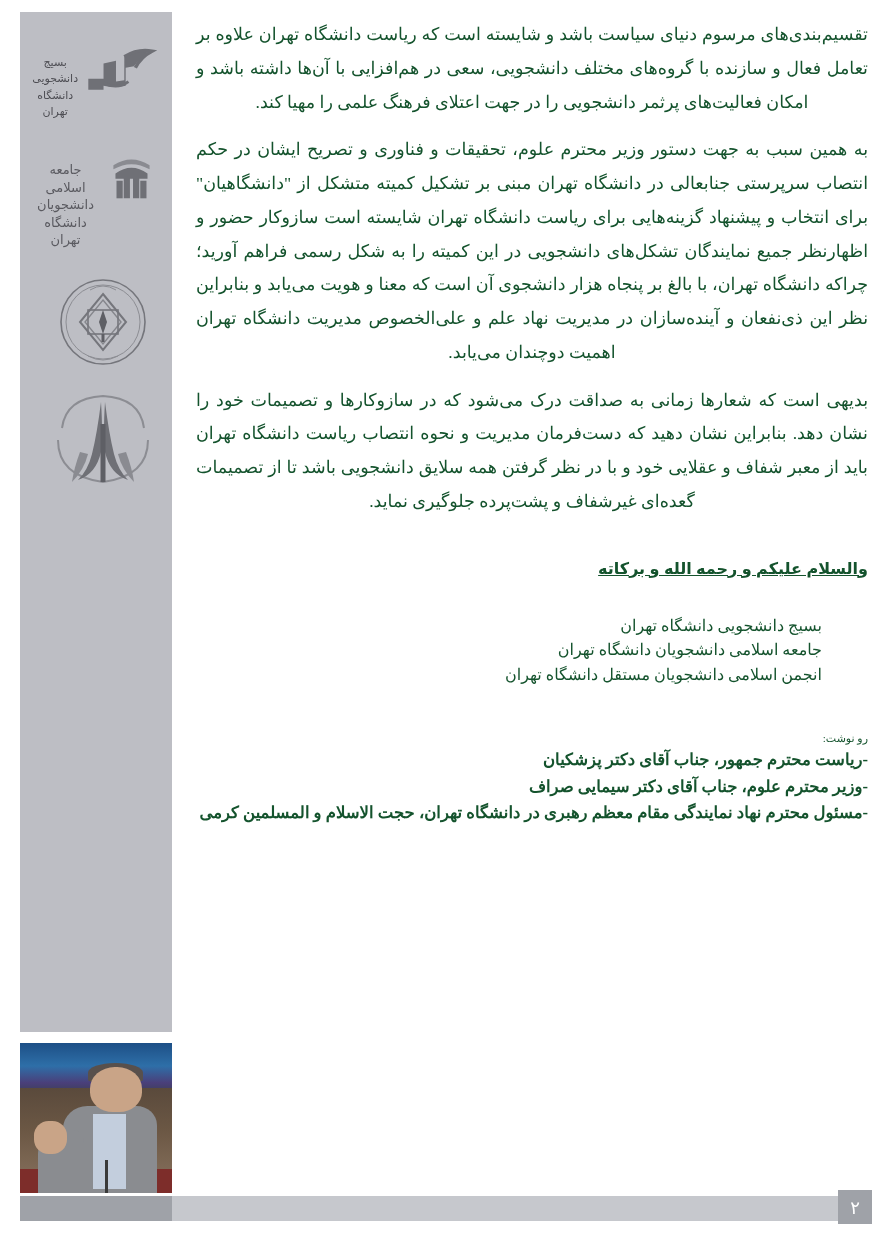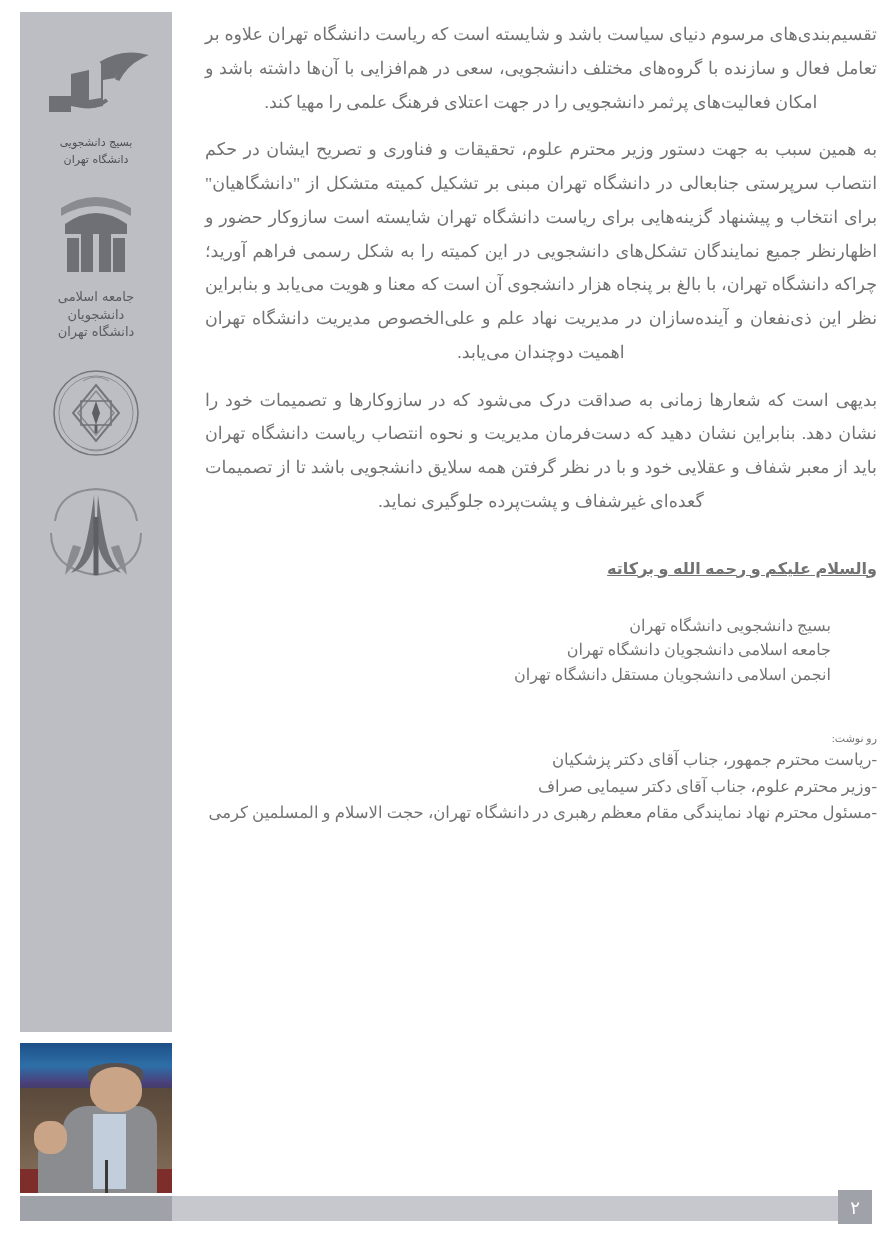--- a/index.html
+++ b/index.html
@@ -29,21 +29,20 @@
     background: #bdbec4;
     display: flex;
     flex-direction: column;
     align-items: center;
     padding-top: 28px;
     box-sizing: border-box;
   }
   .logo-block {
     width: 132px;
     display: flex;
-    flex-direction: column;
     align-items: center;
     margin-bottom: 26px;
   }
   .logo-art {
     position: relative;
     width: 118px;
     height: 92px;
   }
   .logo-cap {
     font-family: "DejaVu Sans", sans-serif;
@@ -100,26 +99,26 @@
   .ph-hair   { position:absolute; left:45%; top:13%; width:36%; height:13%; background:#58504c; border-radius:50% 50% 12% 12%; }
   .ph-body   { position:absolute; left:28%; top:42%; width:62%; height:58%; background:#8a8c90; border-radius:26% 22% 0 0; }
   .ph-shirt  { position:absolute; left:48%; top:47%; width:22%; height:50%; background:#c3cedd; }
   .ph-arm    { position:absolute; left:12%; top:58%; width:30%; height:42%; background:#8a8c90; border-radius:38% 22% 0 0; }
   .ph-hand   { position:absolute; left:9%; top:52%; width:22%; height:22%; background:#c9a487; border-radius:44%; }
   .ph-mic    { position:absolute; left:56%; bottom:0; width:3px; height:22%; background:#3a3a3a; }
 
   
   .content {
     position: absolute;
-    right: 17px;
+    right: 26px;
     top: 18px;
     width: 672px;
     direction: rtl;
     text-align: justify;
-    color: #737373;
+    color: #14532d;
   }
   p.para {
     margin: 0 0 14px 0;
     font-size: 17.5px;
     line-height: 1.93;
     text-align: justify;
     text-align-last: center;
     font-family: "Liberation Serif", "DejaVu Serif", serif;
   }
   .salutation {
@@ -143,20 +142,21 @@
     margin: 44px 0 0 0;
     font-size: 11px;
     text-align: right;
     padding-right: 0;
   }
   .cc-list {
     margin: 2px 0 0 0;
     font-size: 16.5px;
     line-height: 1.62;
     text-align: right;
+    font-weight: bold;
   }
   .cc-list div { margin: 0; }
 
   
   .footer {
     position: absolute;
     left: 0;
     bottom: 26px;
     width: 894px;
     height: 25px;

